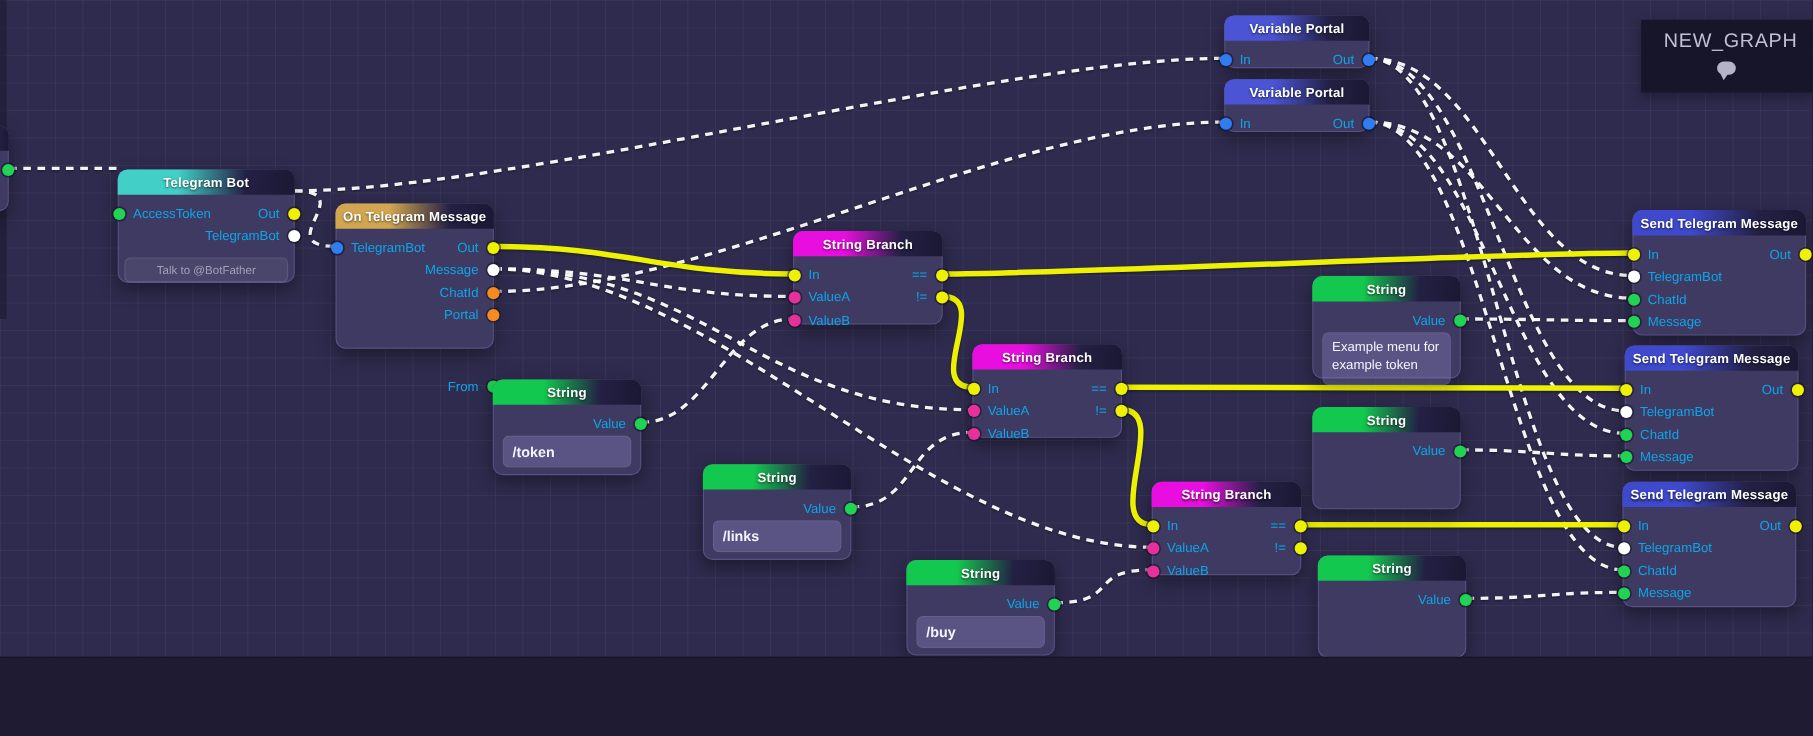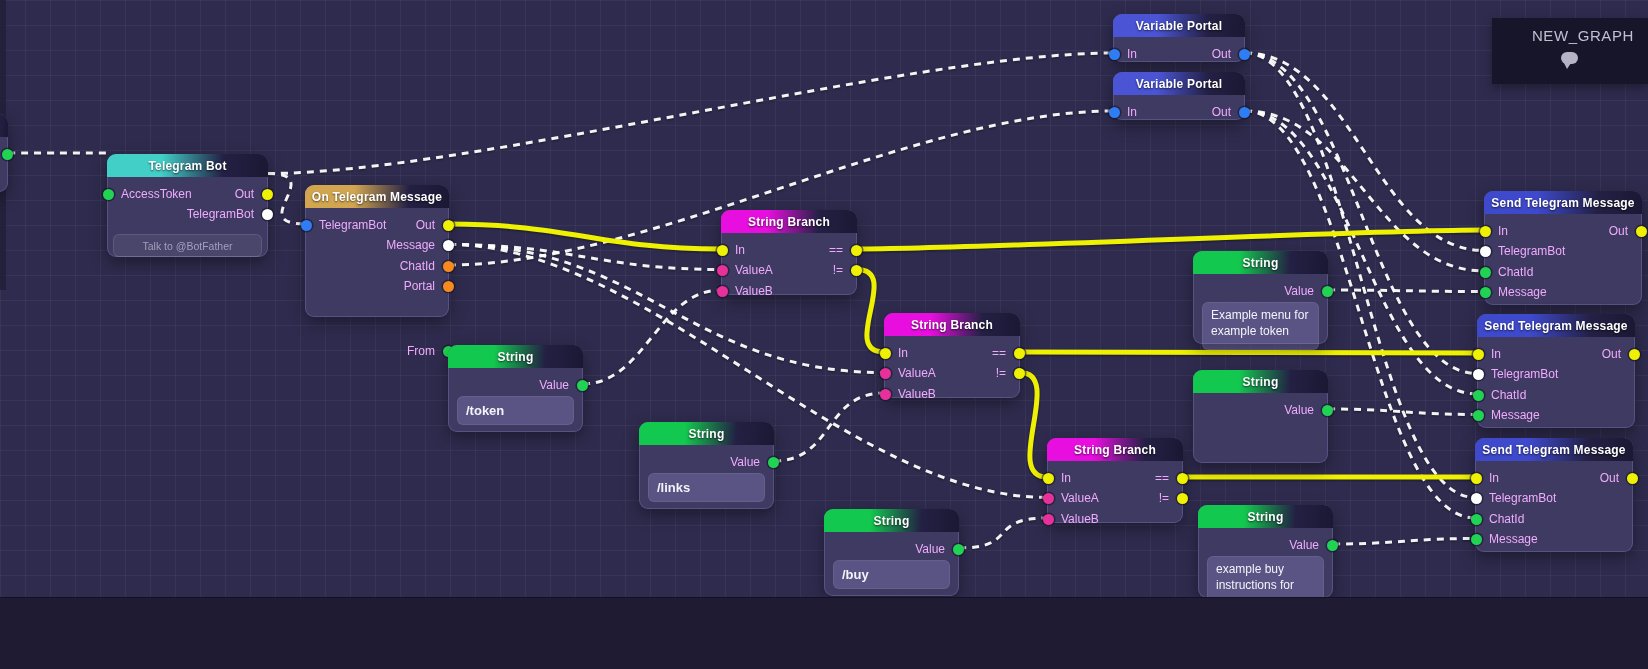--- a/index.html
+++ b/index.html
@@ -15,40 +15,40 @@
   .edge-data{stroke:#ffffff;stroke-width:3;fill:none;stroke-dasharray:7 6;opacity:.95;}
   .edge-exec{stroke:#eef102;stroke-width:5;fill:none;stroke-linecap:round;}
   .node{position:absolute;background:rgba(63,59,99,.97);
     border:1px solid rgba(125,117,184,.40);border-radius:9px;
     box-shadow:0 6px 16px rgba(0,0,0,.38);box-sizing:border-box;}
   .node-header{position:absolute;left:-1px;right:-1px;top:-1px;height:23px;
     border-radius:9px 9px 0 0;display:flex;align-items:center;justify-content:center;
     color:#fff;font-size:12px;font-weight:700;letter-spacing:.2px;white-space:nowrap;
     text-shadow:0 1px 2px rgba(0,0,0,.65);overflow:hidden;}
   .prow{position:absolute;left:0;right:0;height:17px;}
-  .pin-label{position:absolute;top:1px;font-size:12px;color:#f0abfc;white-space:nowrap;}
+  .pin-label{position:absolute;top:1px;font-size:12px;color:#0ea5e9;white-space:nowrap;}
   .pin-label.in{left:13px;}
   .pin-label.out{right:13px;}
   .dot{position:absolute;width:11px;height:11px;border-radius:50%;top:3px;
     box-shadow:0 0 0 1.5px rgba(18,16,36,.55);}
   .dot.l{left:-5.5px;}
   .dot.r{right:-5.5px;}
   .value-box{position:absolute;left:8px;right:8px;top:50px;
     background:rgba(152,146,210,.30);border:1px solid rgba(255,255,255,.07);
     border-radius:6px;padding:5px 8px;color:#f4f3fb;font-size:12px;line-height:1.32;
     overflow:hidden;}
   .value-box.bold{font-weight:700;font-size:13px;}
   .hint-box{position:absolute;left:5px;right:5px;top:79px;height:21px;
     background:rgba(255,255,255,.06);border:1px solid rgba(255,255,255,.11);
     border-radius:6px;display:flex;align-items:center;justify-content:center;
     color:#a39fbd;font-size:10.5px;}
   .title-panel{position:absolute;left:1492px;top:18px;width:156px;height:66px;
     background:#17152a;box-shadow:0 4px 10px rgba(0,0,0,.35);}
   .graph-title{text-align:right;padding:9px 14px 0 0;color:#c2bfd1;
-    font-size:15px;letter-spacing:.6px;}
+    font-size:18px;letter-spacing:.6px;}
   .comment-icon{position:relative;width:18px;height:17px;margin:8px auto 0 auto;cursor:pointer;}
   .comment-icon .bubble{width:17px;height:12px;background:#b6b3c7;border-radius:6px;}
   .comment-icon .tail{position:absolute;left:3px;top:11px;width:0;height:0;
     border-left:3px solid transparent;border-right:4px solid transparent;
     border-top:6px solid #b6b3c7;}
   .bottom-bar{position:absolute;left:0;right:0;top:597px;height:72px;
     background:#1e1b33;border-top:1px solid rgba(0,0,0,.35);}
   .left-strip{position:absolute;left:0;top:0;width:6px;height:290px;
     background:#221f3b;opacity:.9;}
 </style>
@@ -226,21 +226,20 @@
           <span class="pin-label out">Value</span>
           <span class="dot r" style="background: rgb(33, 211, 83);"></span>
         </div>
       </div>
       <div class="node" style="left: 1198px; top: 505px; width: 135px; height: 93px;">
         <div class="node-header" style="background: linear-gradient(93deg, rgb(19, 200, 78) 0%, rgb(19, 200, 78) 34%, rgb(35, 32, 68) 72%, rgb(27, 24, 52) 100%);">String</div>
         <div class="prow" style="top: 30.5px;">
           <span class="pin-label out">Value</span>
           <span class="dot r" style="background: rgb(33, 211, 83);"></span>
         </div>
-        <div class="value-box" style="height: 36px;">example buy instructions for</div>
       </div>
       <div class="node" style="left: 1113px; top: 14px; width: 132px; height: 48px;">
         <div class="node-header" style="background: linear-gradient(93deg, rgb(74, 84, 212) 0%, rgb(74, 84, 212) 34%, rgb(35, 32, 68) 72%, rgb(27, 24, 52) 100%);">Variable Portal</div>
         <div class="prow" style="top: 30.5px;">
           <span class="dot l" style="background: rgb(46, 125, 245);"></span>
           <span class="pin-label in">In</span>
           <span class="pin-label out">Out</span>
           <span class="dot r" style="background: rgb(46, 125, 245);"></span>
         </div>
       </div>

